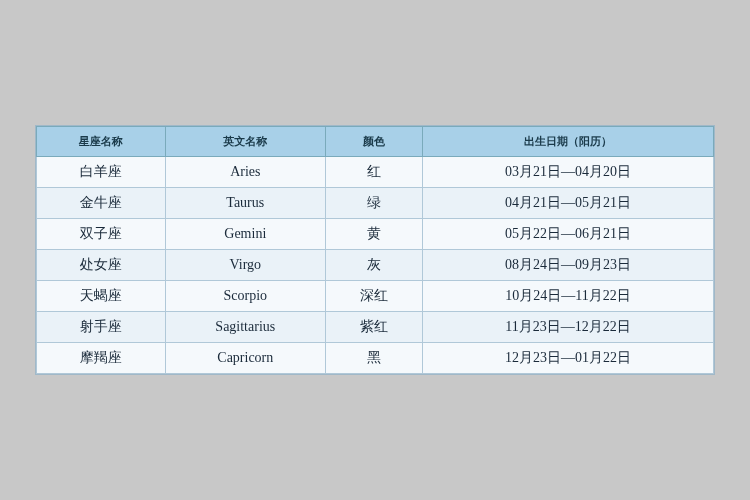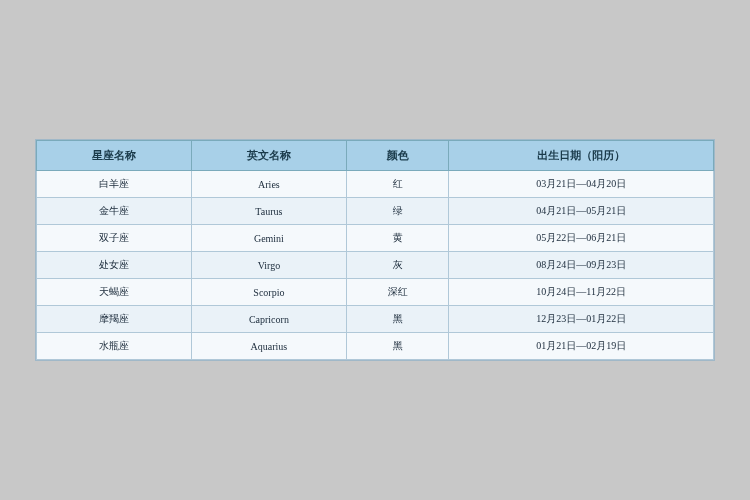--- a/index.html
+++ b/index.html
@@ -37,21 +37,21 @@
       background-color: #f5f9fc;
     }
     tbody tr:nth-child(even) {
       background-color: #eaf2f8;
     }
     tbody td {
       border: 1px solid #b0c8d8;
       padding: 6px 10px;
       text-align: center;
       color: #1a2a3a;
-      font-size: 10px;
+      font-size: 14px;
     }
     tbody td:first-child {
       font-weight: normal;
     }
     tbody td:nth-child(2) {
       font-style: normal;
     }
   </style>
 </head>
 <body>
@@ -91,26 +91,26 @@
           <td>灰</td>
           <td>08月24日—09月23日</td>
         </tr>
         <tr>
           <td>天蝎座</td>
           <td>Scorpio</td>
           <td>深红</td>
           <td>10月24日—11月22日</td>
         </tr>
         <tr>
+          <td>射手座</td>
+          <td>Sagittarius</td>
+          <td>紫红</td>
+          <td>11月23日—12月22日</td>
+        </tr>
+        <tr>
           <td>摩羯座</td>
           <td>Capricorn</td>
           <td>黑</td>
           <td>12月23日—01月22日</td>
-        </tr>
-        <tr>
-          <td>水瓶座</td>
-          <td>Aquarius</td>
-          <td>黑</td>
-          <td>01月21日—02月19日</td>
         </tr>
       </tbody>
   </table>
 </div>
 
 </body></html>

